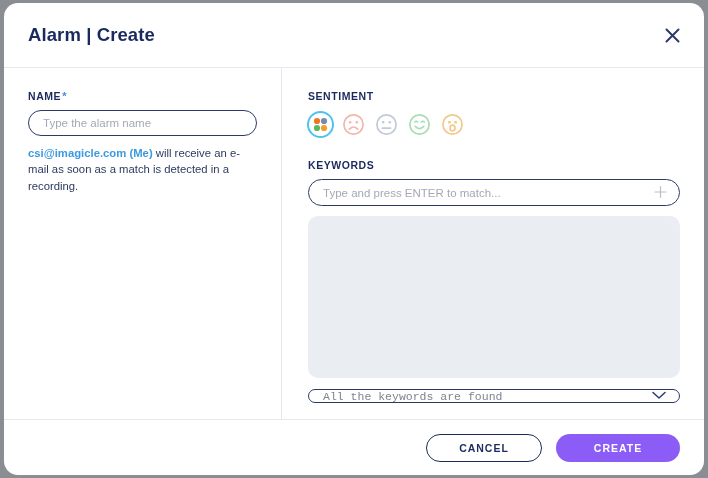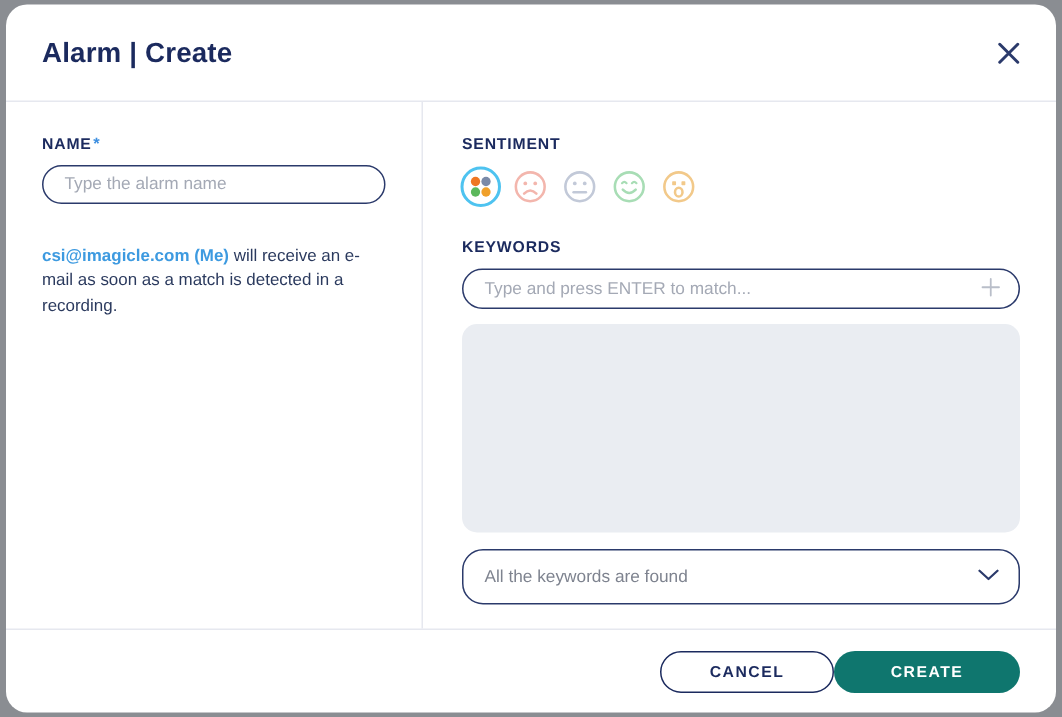--- a/index.html
+++ b/index.html
@@ -134,21 +134,21 @@
   }
   #toggle::after {
     content: "";
     position: absolute;
     right: 2px; top: 2px;
     width: 13px; height: 13px;
     border-radius: 50%;
     background: #ffffff;
   }
   #notification-desc {
-    margin-top: 27px;
+    margin-top: 9px;
     font-size: 11.3px;
     line-height: 1.45;
     color: #2b3a5e;
   }
   #notification-email {
     color: #3d9ae0;
     font-weight: bold;
   }
   #notification-me { color: #3d9ae0; font-weight: bold; }
 
@@ -183,42 +183,44 @@
   }
   #keywords-box {
     margin-top: 10px;
     flex: 1 1 auto;
     background: #eaedf2;
     border-radius: 10px;
     min-height: 0;
   }
   #keywords-mode {
     margin: 11px 0 0 0;
-    height: 37px;
+    height: 14px;
     border: 1px solid #2b3a6b;
     border-radius: 14px;
     display: flex;
     align-items: center;
     justify-content: space-between;
     padding: 0 13px 0 14px;
     font-size: 11.5px;
     color: #7e838f;
     cursor: pointer;
     background: #fff;
+    font-family: Liberation Mono, monospace;
   }
   #keywords-mode-spacer { height: 16px; flex: 0 0 16px; }
 
   
   #footer {
     height: 56px;
     flex: 0 0 56px;
     border-top: 1px solid #e6e8ef;
     display: flex;
     align-items: center;
     justify-content: flex-end;
+    gap: 14px;
     padding-right: 24px;
   }
   .btn {
     height: 28px;
     border-radius: 14px;
     font-size: 10.5px;
     font-weight: bold;
     letter-spacing: 1px;
     display: flex;
     align-items: center;
@@ -228,21 +230,21 @@
     font-family: "Liberation Sans", sans-serif;
   }
   #cancel-button {
     width: 116px;
     background: #fff;
     border: 1.5px solid #1b2a5e;
     color: #1b2a5e;
   }
   #create-button {
     width: 124px;
-    background: #0f766e;
+    background: #8b5cf6;
     color: #ffffff;
     cursor: default;
   }
 </style>
 </head>
 <body>
 
 <div id="modal">
 
   <div id="header">

